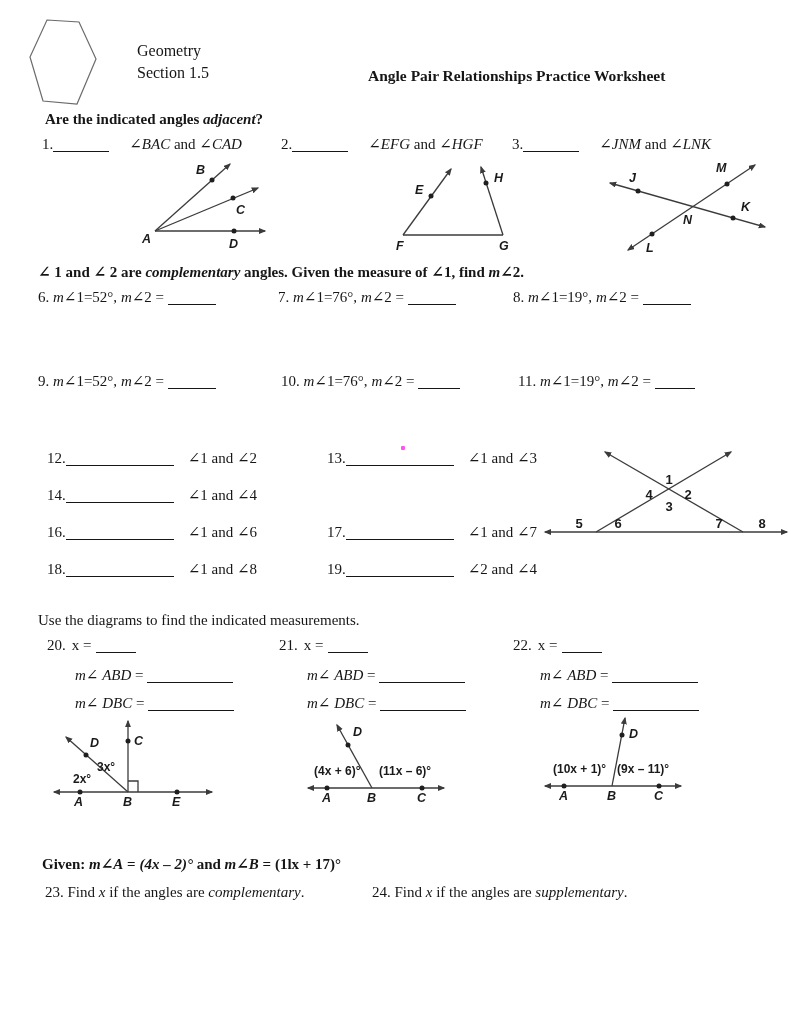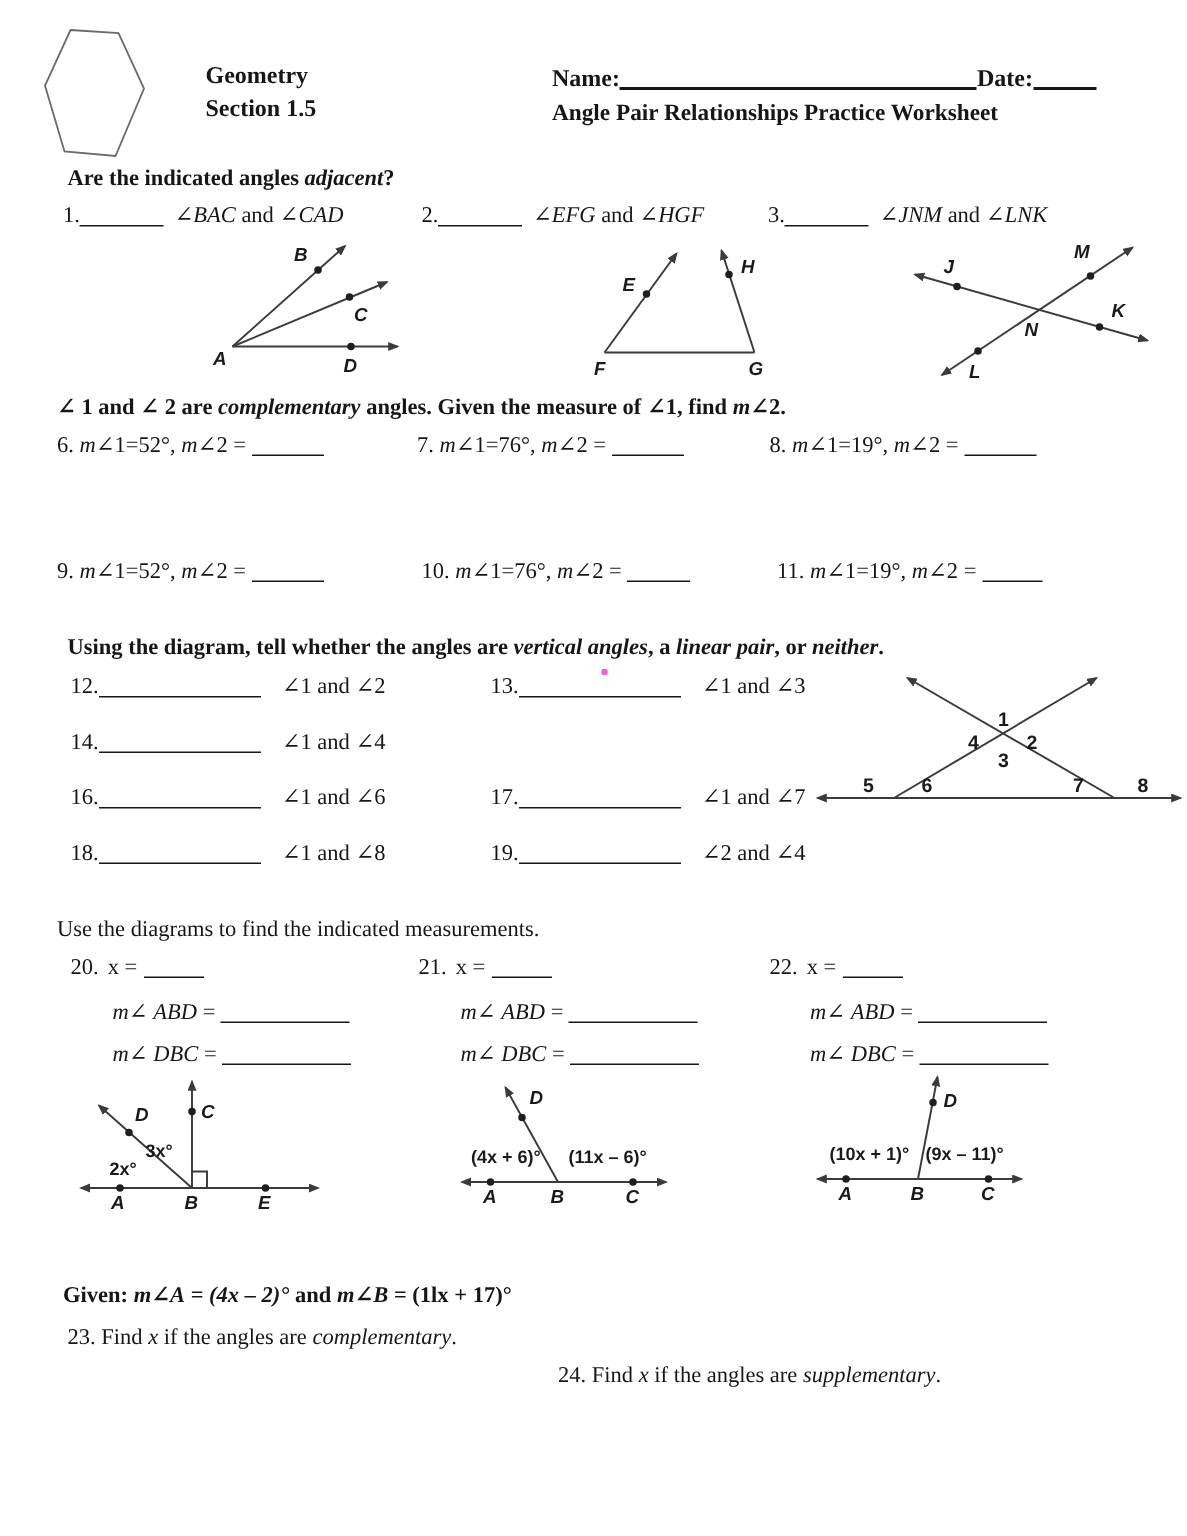--- a/index.html
+++ b/index.html
@@ -1,28 +1,28 @@
 <!DOCTYPE html>
 <html><head>
 <meta charset="utf-8">
 <style>
   html,body{margin:0;padding:0;background:#fff;}
   .page{position:relative;width:791px;height:1024px;background:#ffffff;overflow:hidden;
         font-family:"Liberation Serif","DejaVu Serif",serif;color:#161616;font-size:15px;}
   .abs{position:absolute;white-space:nowrap;line-height:1.25;}
   .b{font-weight:normal;}
-  .hdr{font-size:16px;font-weight:bold;line-height:1.35;}
+  .hdr{font-size:16px;font-weight:normal;line-height:1.35;}
   .title{font-size:15.5px;font-weight:bold;}
   .seg-i{font-style:italic;}
   .seg-b{font-weight:bold;}
   .ul{display:inline-block;border-bottom:1.4px solid #161616;height:0.9em;margin-bottom:-3px;}
   .ul.thick{border-bottom-width:2px;}
   .w42{width:42px}.w48{width:48px}.w56{width:56px}.w40{width:40px}
   .w86{width:86px}.w108{width:108px}.w238{width:238px}
-  .pair{margin-left:7px;}
+  .pair{margin-left:20px;}
   .pair14{margin-left:14px;}
   .xlbl{margin-left:6px;margin-right:5px;}
   svg.diag{position:absolute;overflow:visible;}
   .stroke{stroke:#3b3b3b;stroke-width:1.3;fill:none;}
   .dot{fill:#1f1f1f;}
   .svglabel{font-family:"Liberation Sans","DejaVu Sans",sans-serif;font-style:italic;font-weight:bold;font-size:12.5px;fill:#1a1a1a;}
   .svgnum{font-family:"Liberation Sans","DejaVu Sans",sans-serif;font-weight:bold;font-size:13px;fill:#1a1a1a;}
   .svgexpr{font-family:"Liberation Sans","DejaVu Sans",sans-serif;font-weight:bold;font-size:12px;fill:#1a1a1a;}
   .straymark{position:absolute;width:4px;height:4px;border-radius:1px;background:#ff55ee;}
   .hexlogo{position:absolute;overflow:visible;}
@@ -43,23 +43,20 @@
     </defs>
   </svg>
 
   <svg class="hexlogo" style="left:27px;top:16px" width="72" height="92">
     <polygon points="20,4 52,6 69,43 50,88 16,85 3,41" fill="none" stroke="#6b6b6b" stroke-width="1.2"></polygon>
   </svg>
   <div class="abs hdr" style="left:137px;top:40px">
     <div>Geometry</div>
     <div>Section 1.5</div>
   </div>
-  <div class="abs" style="left:368px;top:42px">
-    <span class="b hdr">Name:</span><span class="ul thick w238"></span><span class="b hdr">Date:</span><span class="ul thick w42"></span>
-  </div>
   <div class="abs" style="left:45px;top:110px"><span class="seg-b">Are the indicated angles </span><span class="seg-i seg-b">adjacent</span><span class="seg-b">?</span></div>
 
   <div class="abs title" style="left:368px;top:66px">Angle Pair Relationships Practice Worksheet</div>
 
   <div class="abs" style="left:42px;top:135px">
     <span>1.</span><span class="ul w56"></span><span class="pair"><span>∠</span><span class="seg-i">BAC</span><span> and </span><span>∠</span><span class="seg-i">CAD</span></span>
   </div>
   <div class="abs" style="left:281px;top:135px">
     <span>2.</span><span class="ul w56"></span><span class="pair"><span>∠</span><span class="seg-i">EFG</span><span> and </span><span>∠</span><span class="seg-i">HGF</span></span>
   </div>
@@ -126,21 +123,20 @@
   <div class="abs" style="left:38px;top:372px">
     <span><span>9. </span><span class="seg-i">m</span><span>∠1=52°, </span><span class="seg-i">m</span><span>∠2 = </span></span><span class="ul w48"></span>
   </div>
   <div class="abs" style="left:281px;top:372px">
     <span><span>10. </span><span class="seg-i">m</span><span>∠1=76°, </span><span class="seg-i">m</span><span>∠2 = </span></span><span class="ul w42"></span>
   </div>
   <div class="abs" style="left:518px;top:372px">
     <span><span>11. </span><span class="seg-i">m</span><span>∠1=19°, </span><span class="seg-i">m</span><span>∠2 = </span></span><span class="ul w40"></span>
   </div>
 
-  <div class="abs" style="left:45px;top:423px"><span class="seg-b">Using the diagram, tell whether the angles are </span><span class="seg-i seg-b">vertical angles</span><span class="seg-b">, a </span><span class="seg-i seg-b">linear pair</span><span class="seg-b">, or </span><span class="seg-i seg-b">neither</span><span class="seg-b">.</span></div>
 
   <div class="abs" style="left:47px;top:449px">
     <span>12.</span><span class="ul w108"></span><span class="pair14">∠1 and ∠2</span>
   </div>
   <div class="abs" style="left:327px;top:449px">
     <span>13.</span><span class="ul w108"></span><span class="pair14">∠1 and ∠3</span>
   </div>
   <div class="abs" style="left:47px;top:486px">
     <span>14.</span><span class="ul w108"></span><span class="pair14">∠1 and ∠4</span>
   </div>
@@ -253,15 +249,15 @@
     <text class="svglabel" x="30" y="88">A</text>
     <text class="svglabel" x="78" y="88">B</text>
     <text class="svglabel" x="125" y="88">C</text>
     <text class="svglabel" x="100" y="26">D</text>
     <text class="svgexpr" x="24" y="61">(10x + 1)°</text>
     <text class="svgexpr" x="88" y="61">(9x – 11)°</text>
   </svg>
 
   <div class="abs" style="left:42px;top:855px"><span class="seg-b">Given:  </span><span class="seg-i seg-b">m∠A</span><span class="seg-b"> = </span><span class="seg-i seg-b">(4x – 2)°</span><span class="seg-b"> and </span><span class="seg-i seg-b">m∠B</span><span class="seg-b"> = </span><span class="seg-b">(1lx + 17)°</span></div>
   <div class="abs" style="left:45px;top:883px"><span>23.  Find </span><span class="seg-i">x</span><span> if the angles are </span><span class="seg-i">complementary</span><span>.</span></div>
-  <div class="abs" style="left:372px;top:908px"><span>24. Find </span><span class="seg-i">x</span><span> if the angles are </span><span class="seg-i">supplementary</span><span>.</span></div>
+  <div class="abs" style="left:372px;top:883px"><span>24. Find </span><span class="seg-i">x</span><span> if the angles are </span><span class="seg-i">supplementary</span><span>.</span></div>
 
 </div>
 
 </body></html>

